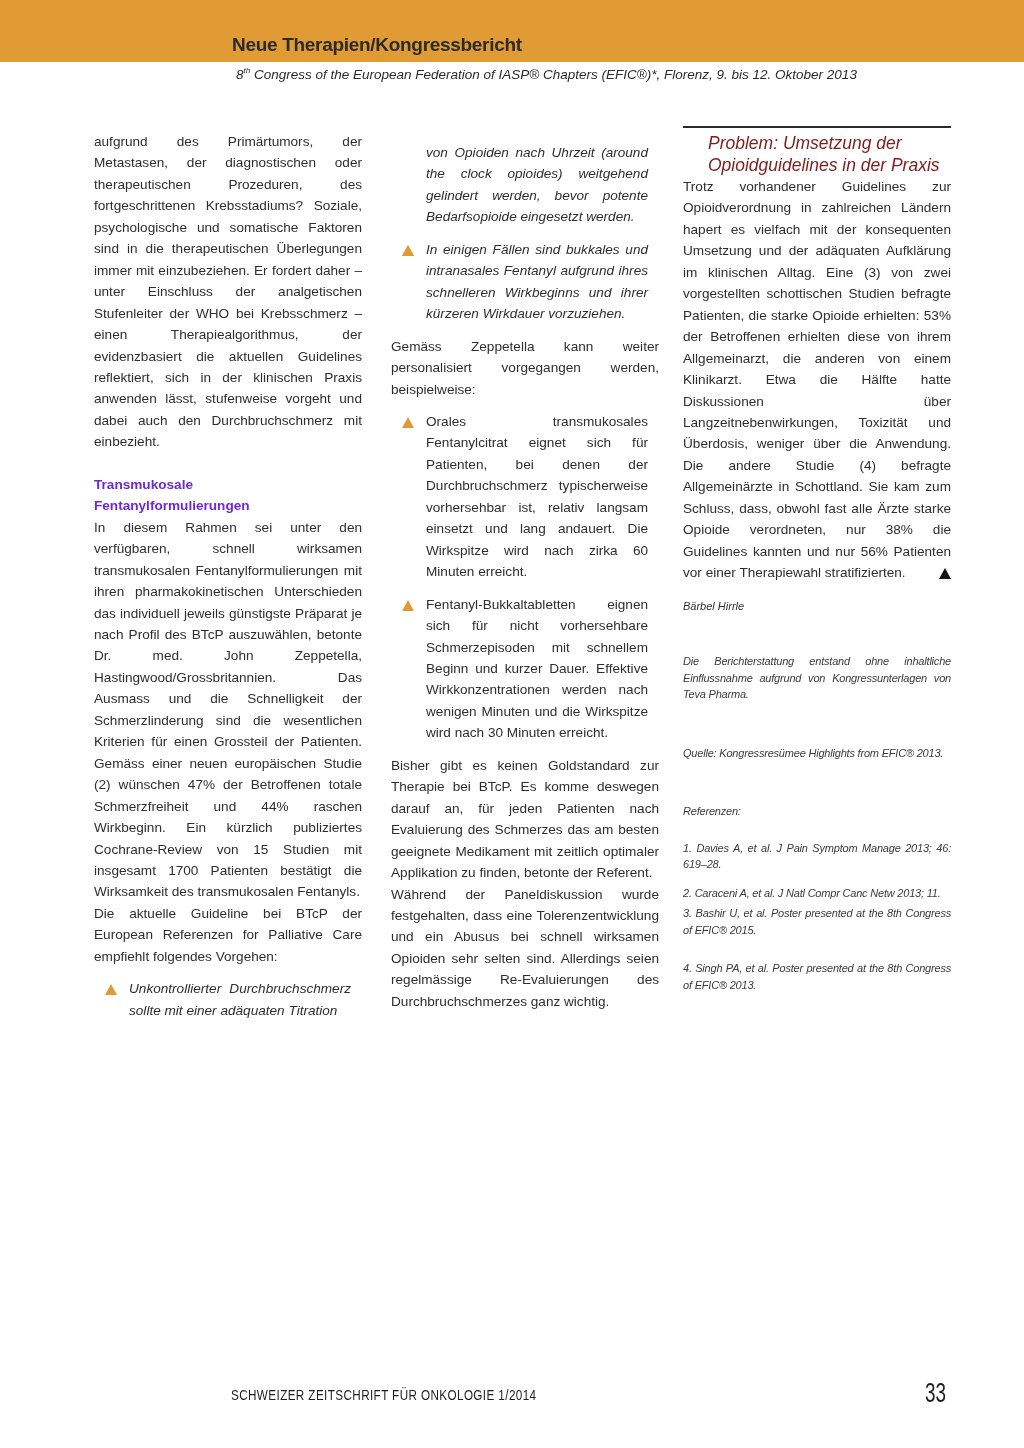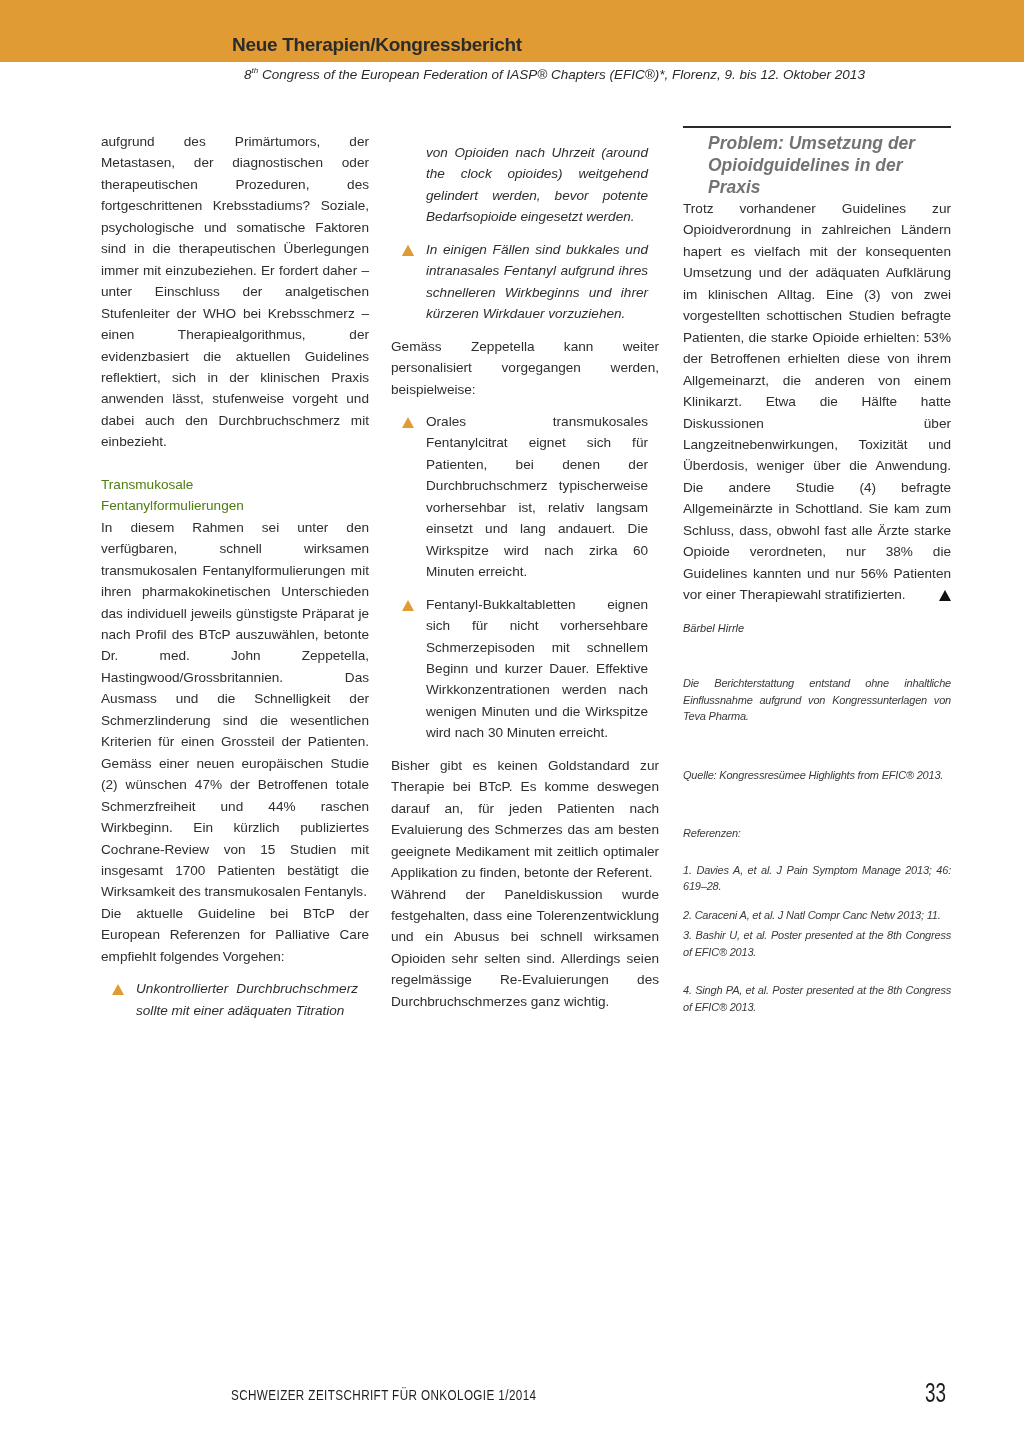--- a/index.html
+++ b/index.html
@@ -11,48 +11,48 @@
     position: absolute; left: 0; top: 0; width: 1024px; height: 62px;
     background: #e19b34;
     padding-left: 28px;
   }
   .banner-title {
     position: absolute; left: 232px; top: 34px;
     font-family: "Liberation Sans", sans-serif; font-weight: bold; font-size: 19px;
     color: #2b2b2b; letter-spacing: -0.3px;
   }
   .subtitle {
-    position: absolute; left: 244px; top: 66px;
+    position: absolute; left: 236px; top: 66px;
     font-family: "Liberation Sans", sans-serif; font-style: italic; font-size: 13.5px;
     color: #2b2b2b;
   }
   .subtitle sup { font-size: 8px; }
   .col {
     position: absolute; top: 131px; width: 268px;
     font-family: "Liberation Sans", sans-serif; font-size: 13.6px; line-height: 21.45px;
     color: #2e2e2e; text-align: justify;
   }
-  .col1 { left: 101px; }
+  .col1 { left: 94px; }
   .col2 { left: 391px; }
   .col3 { left: 683px; width: 268px; }
   .col p { margin: 0; }
-  .heading-bold { font-weight: normal; color: #4d7c0f; margin-top: 21px !important; }
+  .heading-bold { font-weight: bold; color: #6d28d9; margin-top: 21px !important; }
   .bullet {
     position: relative; padding-left: 24px; margin: 11px;
   }
   .bullet .tri {
     position: absolute; left: 0; top: 6px; width: 0; height: 0;
     border-left: 6px solid transparent; border-right: 6px solid transparent;
     border-bottom: 11px solid #e19b34;
   }
   .italic { font-style: italic; }
   .rule { border-top: 2px solid #2a2a2a; margin-bottom: 4px; }
   .section-heading {
-    font-family: "Liberation Sans", sans-serif; font-weight: bold; font-style: italic;
-    font-size: 17.5px; line-height: 22px; color: #737373; padding-left: 25px; margin: 2px 0 0 0;
+    font-family: "Liberation Sans", sans-serif; font-weight: normal; font-style: italic;
+    font-size: 17.5px; line-height: 22px; color: #7f1d1d; padding-left: 25px; margin: 2px 0 0 0;
   }
   .end-tri {
     display: inline-block; float: right; margin-top: 6px; width: 0; height: 0;
     border-left: 6px solid transparent; border-right: 6px solid transparent;
     border-bottom: 11px solid #111;
   }
   .author { font-style: italic; font-size: 11px; margin-top: 12px !important; }
   .small-it {
     font-style: italic; font-size: 11px; line-height: 16.5px; color: #3a3a3a;
     letter-spacing: -0.2px;
@@ -114,18 +114,18 @@
 <div class="col col3" style="top:126px;">
   <div class="rule"></div>
   <p class="section-heading" style="text-align:left;">Problem: Umsetzung der Opioidguidelines in der Praxis</p>
   <p><span>Trotz vorhandener Guidelines zur Opioidverordnung in zahlreichen Ländern hapert es vielfach mit der konsequenten Umsetzung und der adäquaten Aufklärung im klinischen Alltag. Eine (3) von zwei vorgestellten schottischen Studien befragte Patienten, die starke Opioide erhielten: 53% der Betroffenen erhielten diese von ihrem Allgemeinarzt, die anderen von einem Klinikarzt. Etwa die Hälfte hatte Diskussionen über Langzeitnebenwirkungen, Toxizität und Überdosis, weniger über die Anwendung. Die andere Studie (4) befragte Allgemeinärzte in Schottland. Sie kam zum Schluss, dass, obwohl fast alle Ärzte starke Opioide verordneten, nur 38% die Guidelines kannten und nur 56% Patienten vor einer Therapiewahl stratifizierten.</span> <span class="end-tri"></span></p>
   <p class="author">Bärbel Hirrle</p>
   <p class="small-it" style="margin-top:36px;">Die Berichterstattung entstand ohne inhaltliche Einflussnahme aufgrund von Kongressunterlagen von Teva Pharma.</p>
   <p class="small-it" style="margin-top:42px;text-align:left;">Quelle: Kongressresümee Highlights from EFIC® 2013.</p>
   <p class="small-it" style="margin-top:42px;">Referenzen:</p>
   <p class="small-it" style="margin-top:20px;">1.   Davies A, et al. J Pain Symptom Manage 2013; 46: 619–28.</p>
   <p class="small-it" style="margin-top:12px;">2.   Caraceni A, et al. J Natl Compr Canc Netw 2013; 11.</p>
-  <p class="small-it" style="margin-top:4px;">3.   Bashir U, et al. Poster presented at the 8th Congress of EFIC® 2013.</p>
+  <p class="small-it" style="margin-top:4px;">3.   Bashir U, et al. Poster presented at the 8th Congress of EFIC® 2015.</p>
   <p class="small-it" style="margin-top:22px;">4.   Singh PA, et al. Poster presented at the 8th Congress of EFIC® 2013.</p>
 </div>
 
 <div class="footer-journal">SCHWEIZER ZEITSCHRIFT FÜR ONKOLOGIE 1/2014</div>
 <div class="footer-page">33</div>
 
 </body></html>

